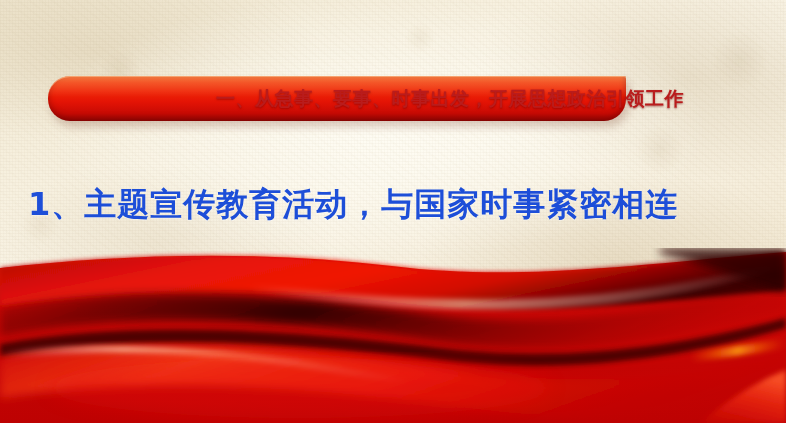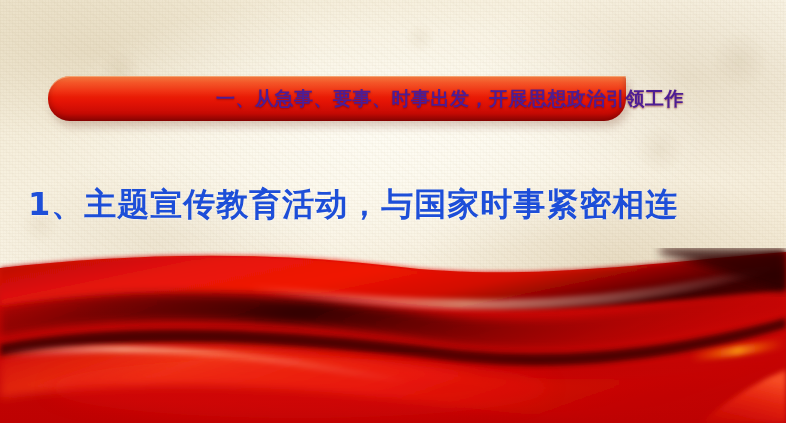--- a/index.html
+++ b/index.html
@@ -104,21 +104,21 @@
     width: 640px;
     height: 45px;
     display: flex;
     align-items: center;
     justify-content: flex-end;
     padding-right: 4px;
     box-sizing: border-box;
     font-size: 19px;
     font-weight: bold;
     letter-spacing: 0.5px;
-    color: #4c1d95;
+    color: #b91c1c;
     white-space: nowrap;
     text-shadow: 0 1px 2px rgba(120,0,0,0.55);
   }
 
   
   .main-heading {
     position: absolute;
     left: 28px;
     top: 183px;
     width: 730px;

